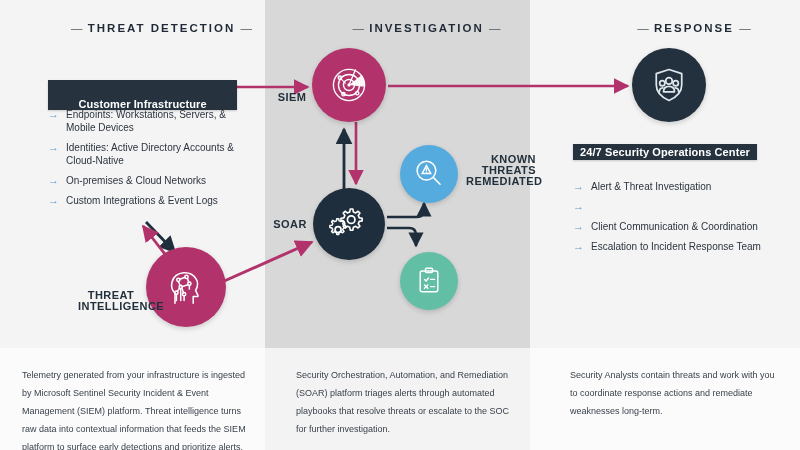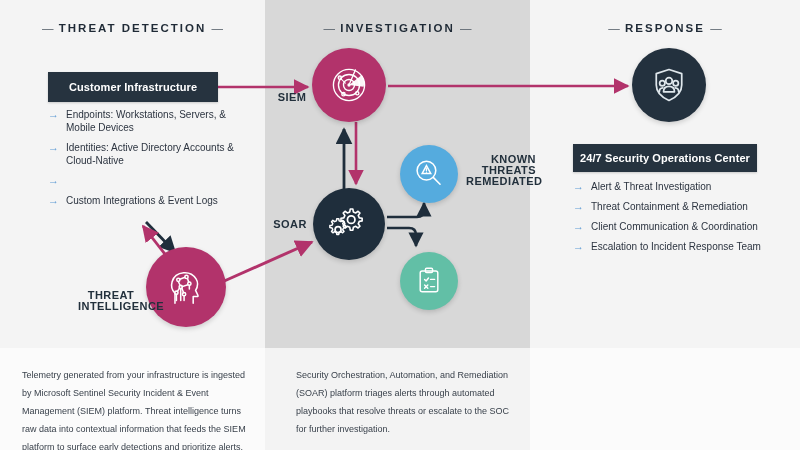--- a/index.html
+++ b/index.html
@@ -19,39 +19,39 @@
   #bg-right  { left:530px; width:270px; height:348px; background:#f4f4f4; }
 
   #foot-left  { position:absolute; left:0;     top:348px; width:265px; height:102px; background:#fbfbfb; }
   #foot-mid   { position:absolute; left:265px; top:348px; width:265px; height:102px; background:#f3f3f3; }
   #foot-right { position:absolute; left:530px; top:348px; width:270px; height:102px; background:#fbfbfb; }
 
   
   .stage-head {
     position:absolute; text-align:center;
     font-size:11.5px; letter-spacing:2.0px; font-weight:bold;
-    color:#1f2a36; white-space:nowrap;
+    color:#1f2a36; white-space:nowrap;padding-left:29px;
   }
   #head-detect { left:0;   width:265px; top:22px; }
   #head-invest { left:265px; width:265px; top:22px; }
   #head-resp   { left:530px; width:270px; top:22px; }
   .stage-head .dash { font-weight:normal; color:#4a5560; letter-spacing:0; }
 
   
   .title-bar {
     position:absolute;
     background:#26333f;
     color:#ffffff;
     font-size:11px; font-weight:bold;
     display:flex; align-items:center; justify-content:center;
     box-shadow:0 1px 2px rgba(0,0,0,.18);
     letter-spacing:.1px;
   }
-  #ci-bar  { left:48px;  top:72px;  width:170px; height:30px; }
-  #soc-bar { left:573px; top:144px; width:184px; height:28px; }
+  #ci-bar  { left:48px;  top:80px;  width:189px; height:30px;align-items:flex-end; }
+  #soc-bar { left:573px; top:144px; width:184px; height:16px; }
 
   
   .list-panel { position:absolute; }
   #ci-list  { left:48px;  top:108px; width:196px; }
   #soc-list { left:573px; top:180px; width:200px; }
 
   .bullet { display:flex; align-items:flex-start; margin-bottom:7px; }
   .bullet .arrow {
     flex:0 0 auto; width:13px; margin-right:5px; margin-top:-1px;
     color:#5e9bd4; font-size:11px; line-height:14px;
@@ -167,20 +167,21 @@
     <div class="bullet">
       <span class="arrow">→</span>
       <span class="txt">Endpoints: Workstations, Servers, &amp; Mobile Devices</span>
     </div>
     <div class="bullet">
       <span class="arrow">→</span>
       <span class="txt">Identities: Active Directory Accounts &amp; Cloud-Native</span>
     </div>
     <div class="bullet">
       <span class="arrow">→</span>
+      <span class="txt">On-premises &amp; Cloud Networks</span>
     </div>
     <div class="bullet">
       <span class="arrow">→</span>
       <span class="txt">Custom Integrations &amp; Event Logs</span>
     </div>
   </div>
 
   <div id="c-siem" class="circle">
     <svg width="44" height="44" viewBox="0 0 48 48" fill="none" stroke="#ffffff" stroke-width="1.5" stroke-linecap="round">
       <circle cx="24" cy="24" r="17"></circle>
@@ -275,28 +276,28 @@
   <div id="soc-bar" class="title-bar">
     <span>24/7 Security Operations Center</span>
   </div>
   <div id="soc-list" class="list-panel">
     <div class="bullet">
       <span class="arrow">→</span>
       <span class="txt">Alert &amp; Threat Investigation</span>
     </div>
     <div class="bullet">
       <span class="arrow">→</span>
-      <span class="txt">Threat Containment &amp; Remediation</span>
     </div>
     <div class="bullet">
       <span class="arrow">→</span>
       <span class="txt">Client Communication &amp; Coordination</span>
     </div>
     <div class="bullet">
       <span class="arrow">→</span>
       <span class="txt">Escalation to Incident Response Team</span>
     </div>
   </div>
 
   <div id="fp1" class="foot-p">Telemetry generated from your infrastructure is ingested by Microsoft Sentinel Security Incident &amp; Event Management (SIEM) platform. Threat intelligence turns raw data into contextual information that feeds the SIEM platform to surface early detections and prioritize alerts.</div>
   <div id="fp2" class="foot-p">Security Orchestration, Automation, and Remediation (SOAR) platform triages alerts through automated playbooks that resolve threats or escalate to the SOC for further investigation.</div>
+  <div id="fp3" class="foot-p">Security Analysts contain threats and work with you to coordinate response actions and remediate weaknesses long-term.</div>
 
 </div>
 
 </body></html>

